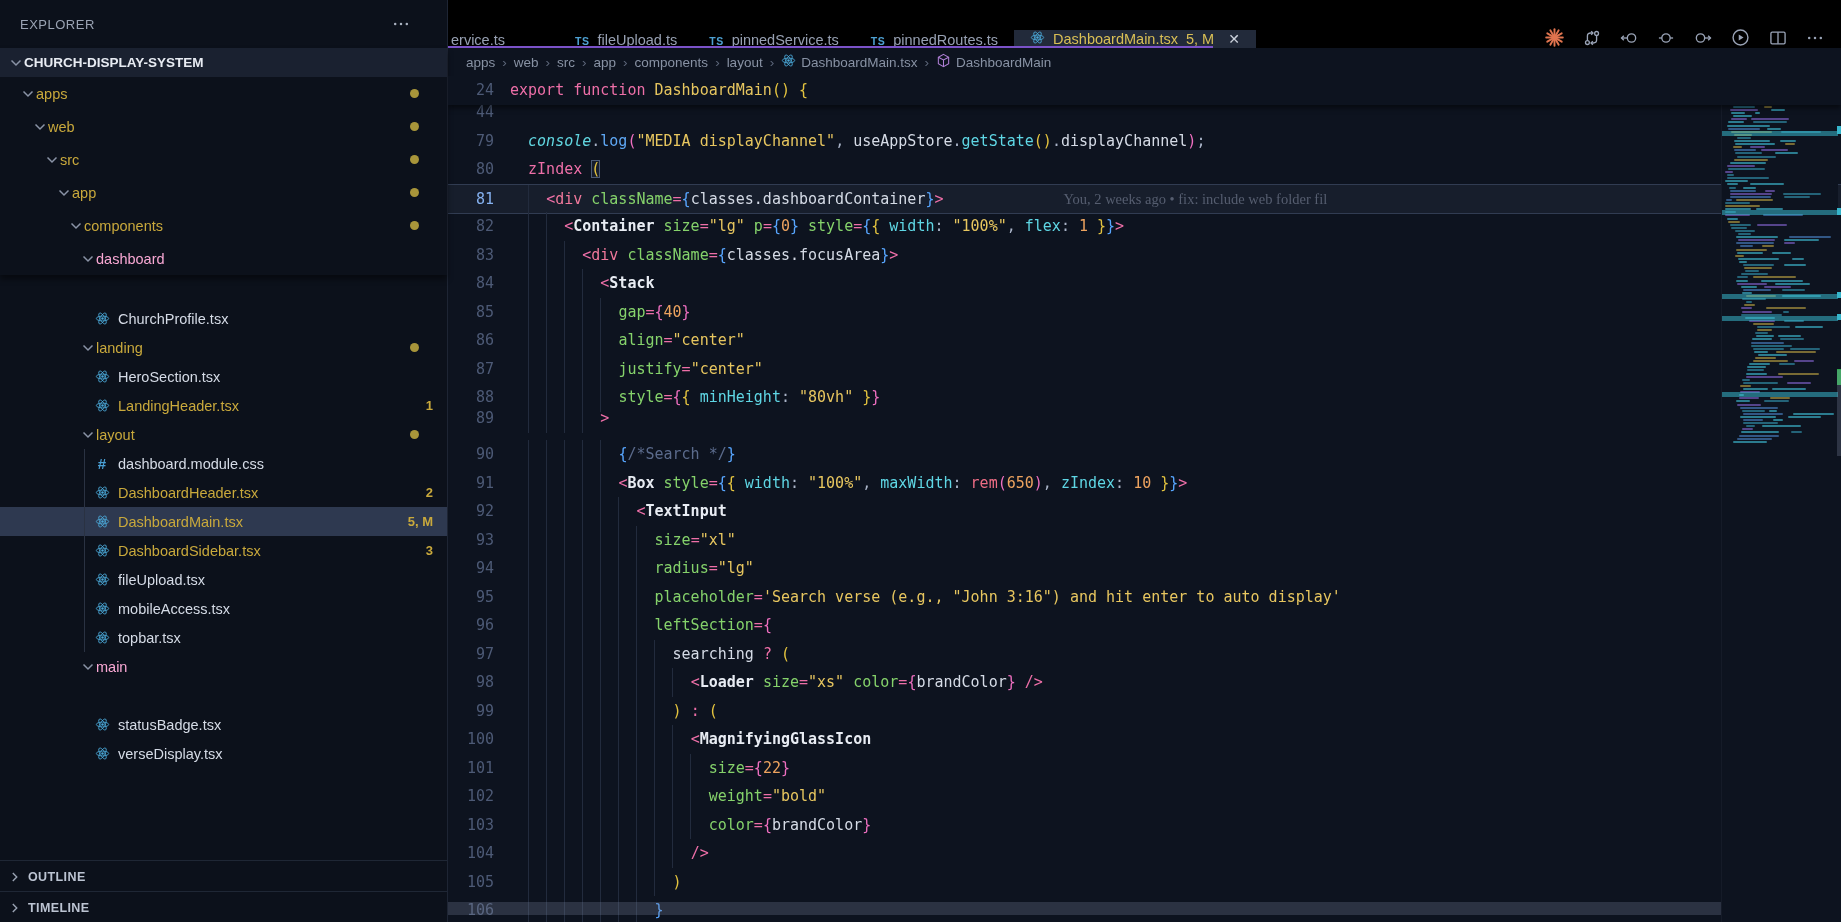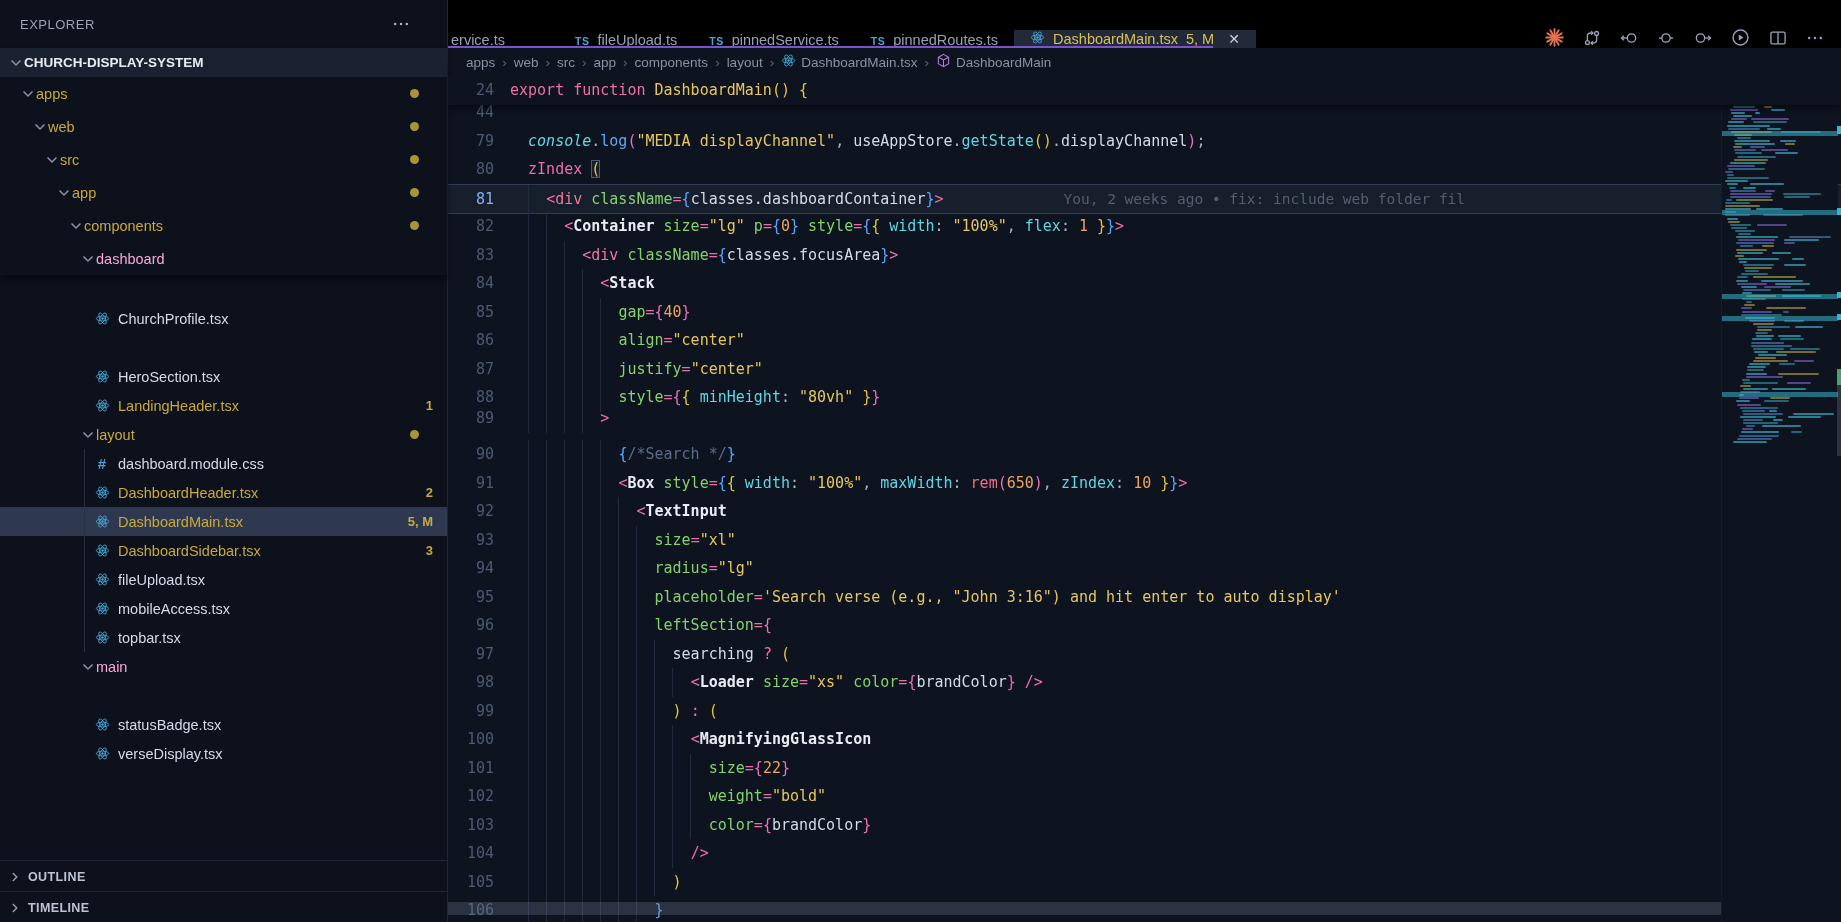--- a/index.html
+++ b/index.html
@@ -44,21 +44,21 @@
   .crumb-sep{margin:0 7px;color:#5c667a;}
   
   .code-area{position:absolute;left:0;top:76px;width:100%;height:846px;overflow:hidden;background:#0d131f;
              font-family:"DejaVu Sans Mono",monospace;font-size:15px;}
   .code-line{position:absolute;left:0;width:100%;height:28.5px;line-height:28.5px;white-space:pre;}
   .code-line .ln{position:absolute;left:0;width:46px;text-align:right;color:#4d5a76;font-size:15px;}
   .code-line .code{position:absolute;left:62px;}
   .code-line.current{background:rgba(148,170,210,.08);border-top:1px solid #313c52;border-bottom:1px solid #313c52;}
   .code-line.current .ln{color:#85b1f0;}
   .guide{position:absolute;top:0;width:1px;height:100%;background:#222b3d;}
-  .blame{color:#565e70;margin-left:120px;font-size:14.5px;}
+  .blame{color:#565e70;margin-left:120px;font-size:14.5px;font-family:Liberation Serif, serif;}
   .sticky-line{position:absolute;left:0;top:0;width:100%;height:29px;line-height:29px;background:#0d131f;
                box-shadow:0 3px 5px rgba(0,0,0,.5);z-index:4;white-space:pre;}
   .sticky-line .ln{position:absolute;left:0;width:46px;text-align:right;color:#4d5a76;}
   .sticky-line .code{position:absolute;left:62px;}
   
   .tk-kw{color:#ee6fa8;} .tk-fn{color:#e7c65f;} .tk-tag{color:#f0789b;}
   .tk-comp{color:#e8ecf3;font-weight:bold;} .tk-attr{color:#85d26b;}
   .tk-str{color:#e7c65f;} .tk-num{color:#eda35f;} .tk-prop{color:#5fd7e5;}
   .tk-meth{color:#5fa8f5;} .tk-obj{color:#61d6e0;font-style:italic;} .tk-var{color:#d5dbe6;}
   .tk-punc{color:#aab4c8;} .tk-op{color:#ee6fa8;} .tk-cmt{color:#5b6b8c;}
@@ -155,20 +155,29 @@
             <svg viewBox="0 0 16 16" width="15" height="15">
               <g fill="none" stroke="#4aa8d8" stroke-width=".9">
                 <ellipse cx="8" cy="8" rx="6.6" ry="2.6"></ellipse>
                 <ellipse cx="8" cy="8" rx="6.6" ry="2.6" transform="rotate(60 8 8)"></ellipse>
                 <ellipse cx="8" cy="8" rx="6.6" ry="2.6" transform="rotate(120 8 8)"></ellipse>
               </g>
               <circle cx="8" cy="8" r="1.3" fill="#4aa8d8"></circle>
             </svg>
           </span>
           <span class="lbl-file">ChurchProfile.tsx</span>
+        </div>
+        <div class="row modified" style="top:58px;height:29px">
+          <span class="chev" style="margin-left:80px">
+            <svg viewBox="0 0 16 16" width="16" height="16">
+              <path d="M3.5 5.5 8 10l4.5-4.5" fill="none" stroke="currentColor" stroke-width="1.5"></path>
+            </svg>
+          </span>
+          <span class="lbl-folder">landing</span>
+          <span class="dot"></span>
         </div>
         <div class="row" style="top:87px;height:29px">
           <span class="ficon" style="margin-left:92px">
             <svg viewBox="0 0 16 16" width="15" height="15">
               <g fill="none" stroke="#4aa8d8" stroke-width=".9">
                 <ellipse cx="8" cy="8" rx="6.6" ry="2.6"></ellipse>
                 <ellipse cx="8" cy="8" rx="6.6" ry="2.6" transform="rotate(60 8 8)"></ellipse>
                 <ellipse cx="8" cy="8" rx="6.6" ry="2.6" transform="rotate(120 8 8)"></ellipse>
               </g>
               <circle cx="8" cy="8" r="1.3" fill="#4aa8d8"></circle>

